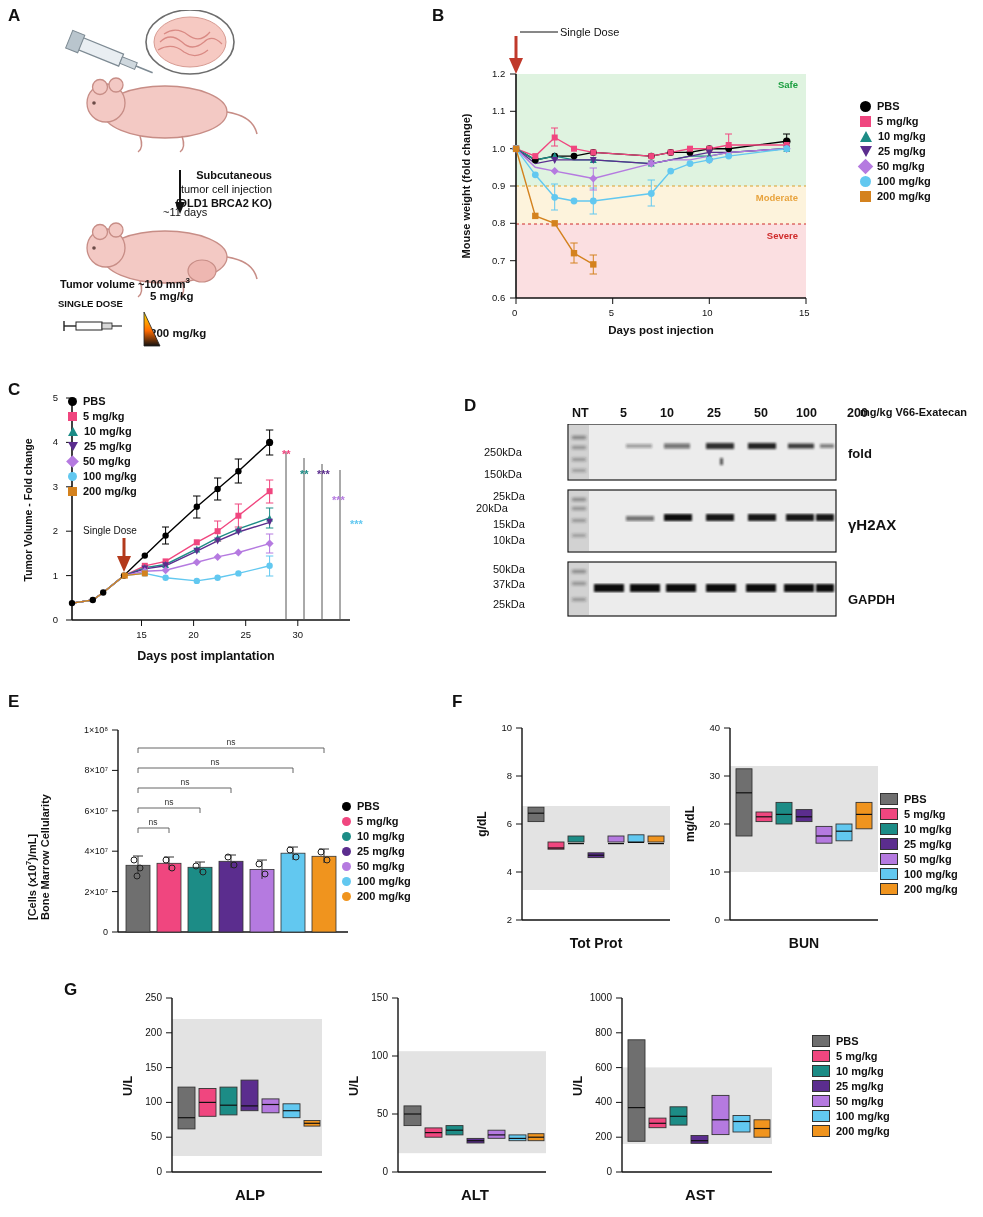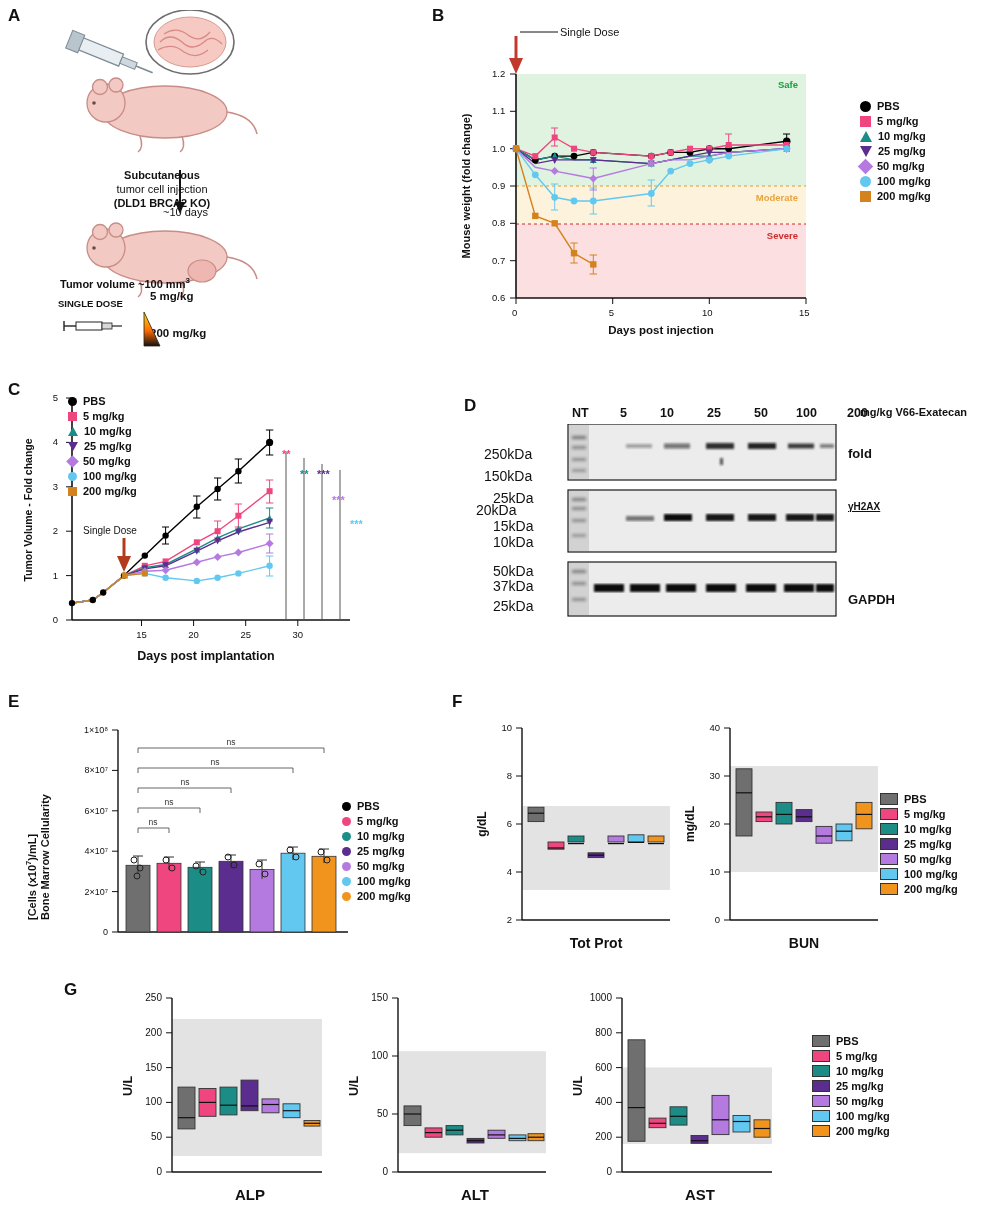--- a/index.html
+++ b/index.html
@@ -4,21 +4,21 @@
 <style>
   html,body{margin:0;padding:0;background:#ffffff;}
   body{width:983px;height:1217px;position:relative;font-family:"Liberation Sans",sans-serif;color:#111;overflow:hidden;}
   .panel-letter{position:absolute;font-weight:bold;font-size:17px;color:#111;}
   .abs{position:absolute;}
   svg{display:block;}
   .legend-row{display:flex;align-items:center;margin-bottom:3px;}
   .legend-swatch{width:11px;height:11px;margin-right:6px;flex:0 0 auto;}
   .legend-label{font-size:11px;font-weight:bold;color:#111;white-space:nowrap;}
   .wb-label{font-size:11px;font-weight:bold;}
-  .tiny{font-size:14px;}
+  .tiny{font-size:11px;}
   .bold{font-weight:bold;}
 </style>
 </head>
 <body>
 
 <div class="panel-letter" style="left:8px;top:6px;">A</div>
 
 <div class="abs" style="left:30px;top:10px;width:380px;height:350px;">
   <svg width="380" height="350" viewBox="0 0 380 350">
 
@@ -56,26 +56,26 @@
       <circle cx="46" cy="15" r="7" fill="#f3c9c4" stroke="#c78d86" stroke-width="1.3"></circle>
       <circle cx="24" cy="33" r="1.8" fill="#6b4b47"></circle>
       <ellipse cx="132" cy="56" rx="14" ry="11" fill="#eeb7b1" stroke="#c78d86" stroke-width="1.2"></ellipse>
       <path d="M157 42 q26 4 30 22" fill="none" stroke="#c78d86" stroke-width="1.6"></path>
       <path d="M70 66 q4 12 -2 16" fill="none" stroke="#c78d86" stroke-width="1.5"></path>
       <path d="M112 66 q4 12 -2 16" fill="none" stroke="#c78d86" stroke-width="1.5"></path>
     </g>
   </svg>
 </div>
 
-<div class="abs" style="left:52px;top:168px;width:220px;text-align:center;line-height:14px;">
+<div class="abs" style="left:52px;top:168px;width:220px;text-align:right;line-height:14px;">
   <div style="font-size:11px;font-weight:bold;">Subcutaneous</div>
   <div style="font-size:11px;font-weight:normal;">tumor cell injection</div>
   <div style="font-size:11px;font-weight:bold;">(DLD1 BRCA2 KO)</div>
 </div>
-<div class="abs" style="left:163px;top:206px;font-size:11px;">~10 days</div>
+<div class="abs" style="left:163px;top:206px;font-size:11px;">~11 days</div>
 
 <div class="abs" style="left:60px;top:276px;font-size:11px;font-weight:bold;">
   <span>Tumor volume ~100 mm</span><sup style="font-size:8px;">3</sup>
 </div>
 
 <div class="abs" style="left:58px;top:298px;font-size:9.5px;font-weight:bold;">SINGLE DOSE</div>
 <div class="abs" style="left:150px;top:290px;font-size:11.5px;font-weight:bold;">5 mg/kg</div>
 <div class="abs" style="left:150px;top:327px;font-size:11.5px;font-weight:bold;">200 mg/kg</div>
 <div class="abs" style="left:62px;top:310px;">
   <svg width="110" height="40" viewBox="0 0 110 40">
@@ -579,21 +579,21 @@
 <div class="abs tiny" style="left:484px;top:468px;">150kDa</div>
 <div class="abs tiny" style="left:493px;top:490px;">25kDa</div>
 <div class="abs tiny" style="left:476px;top:502px;">20kDa</div>
 <div class="abs tiny" style="left:493px;top:518px;">15kDa</div>
 <div class="abs tiny" style="left:493px;top:534px;">10kDa</div>
 <div class="abs tiny" style="left:493px;top:563px;">50kDa</div>
 <div class="abs tiny" style="left:493px;top:578px;">37kDa</div>
 <div class="abs tiny" style="left:493px;top:598px;">25kDa</div>
 
 <div class="abs wb-label" style="left:848px;top:446px;font-size:13px;">fold</div>
-<div class="abs wb-label" style="left:848px;top:501px;font-size:10px;text-decoration:underline;">γH2AX</div>
+<div class="abs wb-label" style="left:848px;top:516px;font-size:15px;">γH2AX</div>
 <div class="abs wb-label" style="left:848px;top:592px;font-size:13px;">GAPDH</div>
 
 <div class="panel-letter" style="left:8px;top:692px;">E</div>
 
 <div class="abs" style="left:30px;top:700px;">
   <svg width="330" height="250" viewBox="0 0 330 250">
 
     <line x1="88" y1="30" x2="88" y2="232" stroke="#111" stroke-width="1.4"></line>
     <line x1="88" y1="232" x2="318" y2="232" stroke="#111" stroke-width="1.4"></line>
     <g font-size="9" fill="#111" font-family="Liberation Sans, sans-serif">

